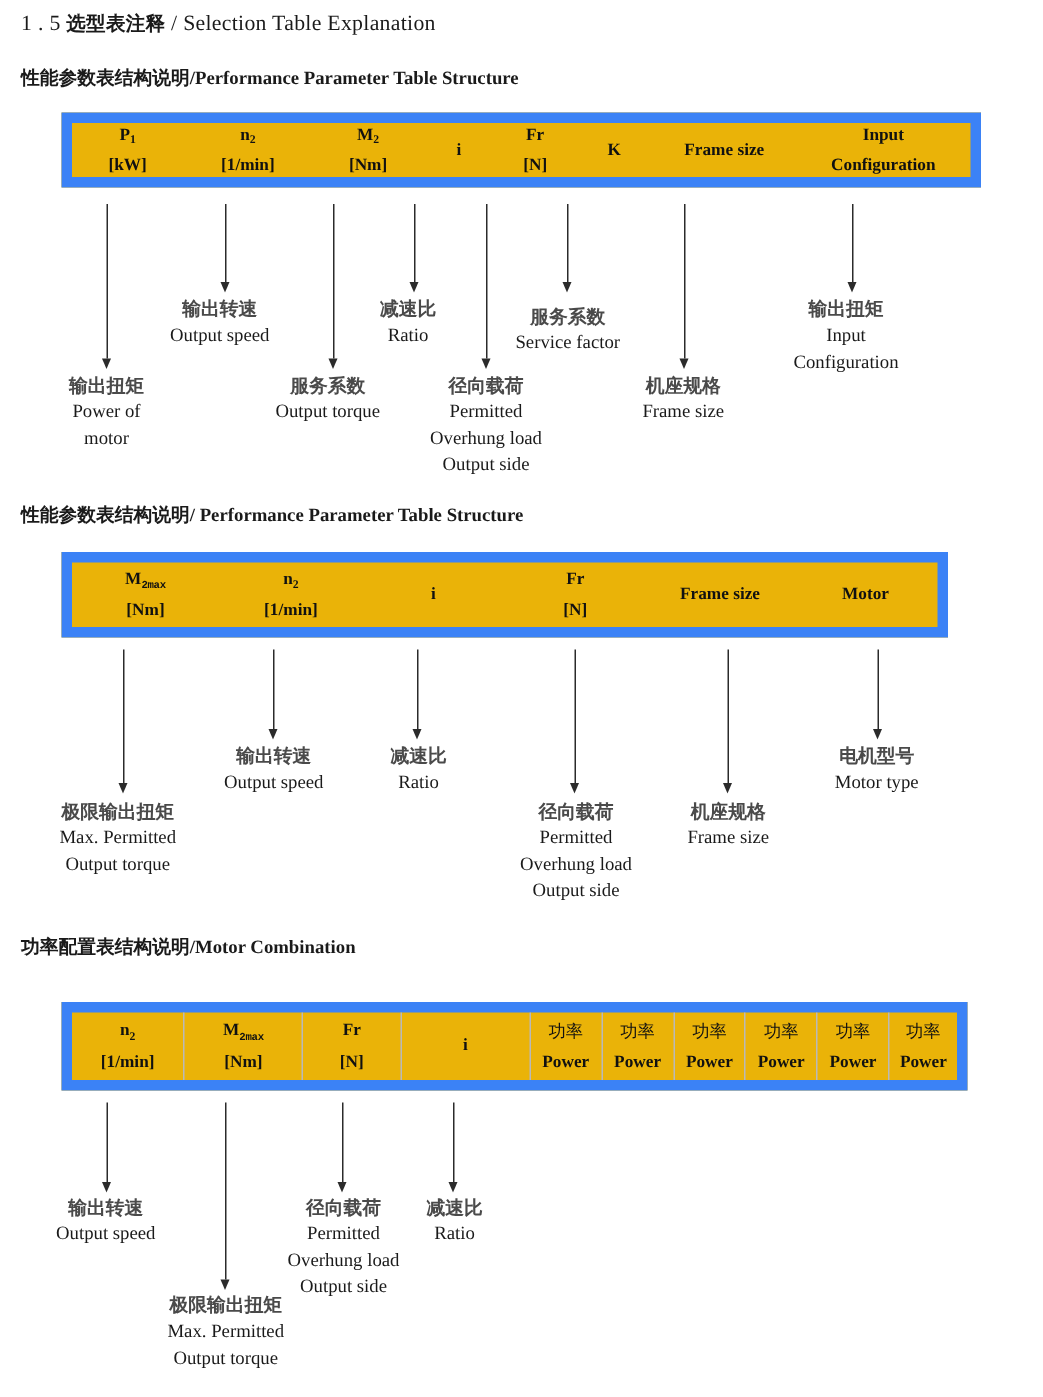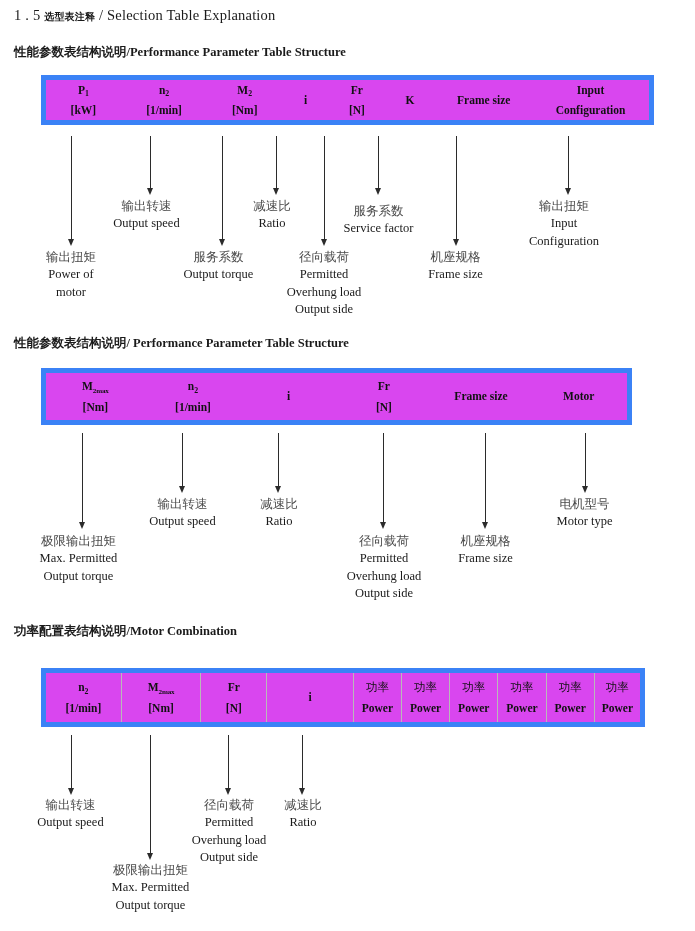--- a/index.html
+++ b/index.html
@@ -22,43 +22,43 @@
     left: 14px;
     top: 7px;
     font-size: 14.5px;
     letter-spacing: 0.2px;
     white-space: nowrap;
   }
   .doc-title .num { font-family: "Liberation Serif", serif; }
   .doc-title .cn {
     font-family: "DejaVu Sans", sans-serif;
     font-weight: bold;
-    font-size: 10px;
+    font-size: 13px;
   }
   .doc-title .en { font-family: "Liberation Serif", serif; }
 
   .sec-heading {
     font-size: 12.5px;
     white-space: nowrap;
   }
   .sec-heading .cn {
     font-family: "DejaVu Sans", sans-serif;
     font-weight: bold;
     font-size: 12.5px;
   }
   .sec-heading .en {
     font-family: "Liberation Serif", serif;
     font-weight: bold;
     font-size: 12.5px;
   }
 
   
   .tbl {
-    background: #d946ef;
-    border: 5px solid #3b82f6;
+    background: #eab308;
+    border: 7px solid #3b82f6;
     box-sizing: border-box;
     display: flex;
     align-items: stretch;
   }
   .cell {
     box-sizing: border-box;
     display: flex;
     flex-direction: column;
     align-items: center;
     justify-content: center;
@@ -86,20 +86,21 @@
     top: 0.30em;
     font-weight: bold;
   }
   .sub-small {
     font-size: 0.62em;
     vertical-align: baseline;
     position: relative;
     top: 0.30em;
     font-weight: bold;
     letter-spacing: -0.2px;
+    font-family: Liberation Mono, monospace;
   }
 
   
   .arrow {
     position: absolute;
     width: 9px;
   }
   .arrow .shaft {
     position: absolute;
     left: 4px;
@@ -122,20 +123,21 @@
     position: absolute;
     text-align: center;
     line-height: 1.42;
     white-space: nowrap;
   }
   .ann .cn {
     font-family: "DejaVu Sans", sans-serif;
     font-size: 12.5px;
     color: #4a4a4a;
     display: block;
+    font-weight: bold;
   }
   .ann .en {
     font-family: "Liberation Serif", "DejaVu Serif", serif;
     font-size: 12.5px;
     color: #1a1a1a;
     display: block;
   }
 </style>
 </head>
 <body>

